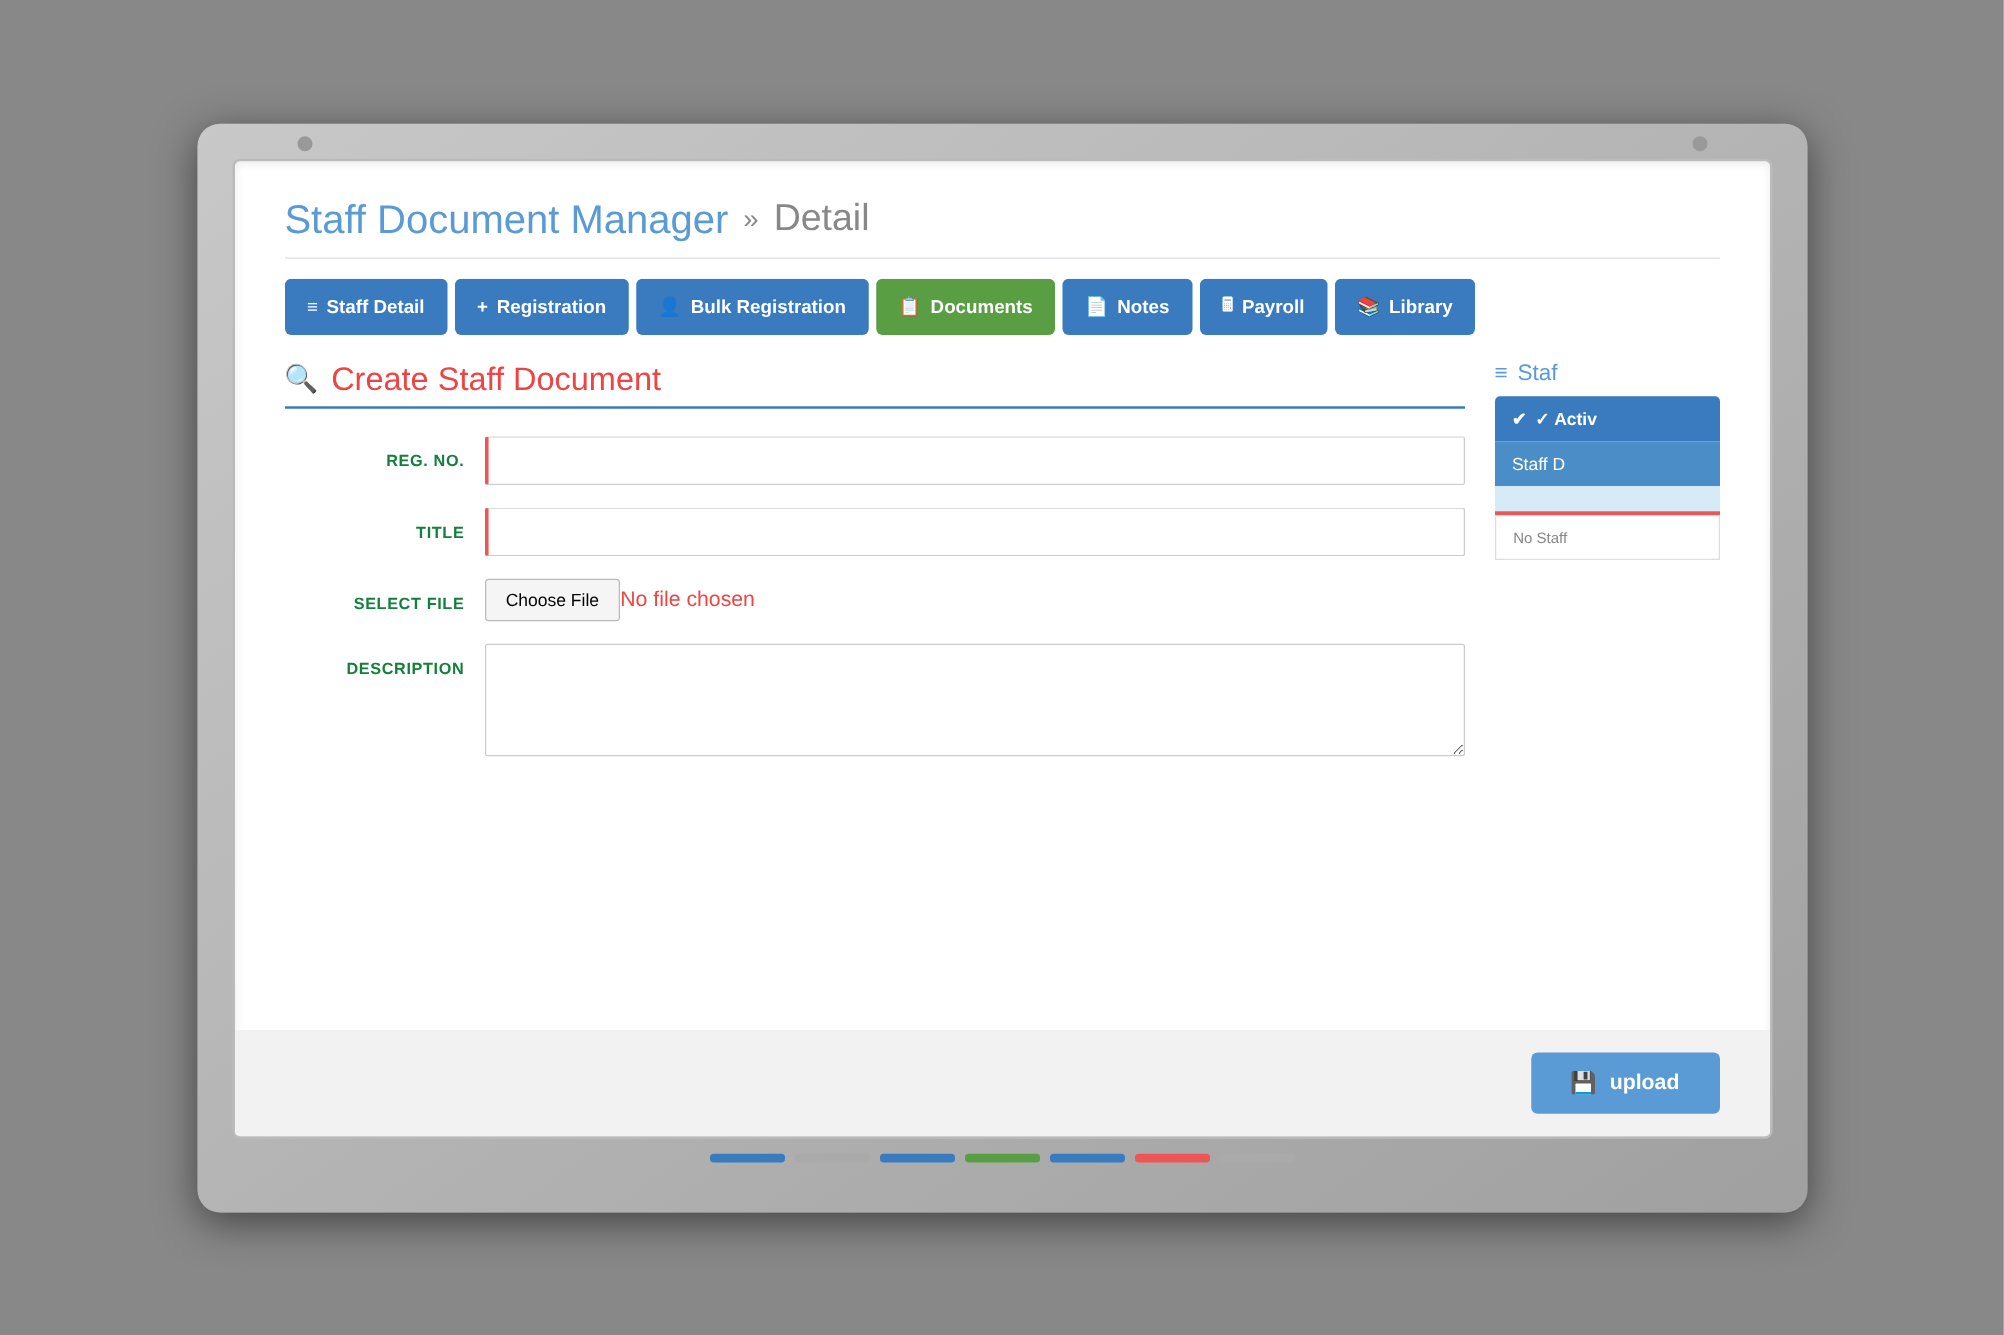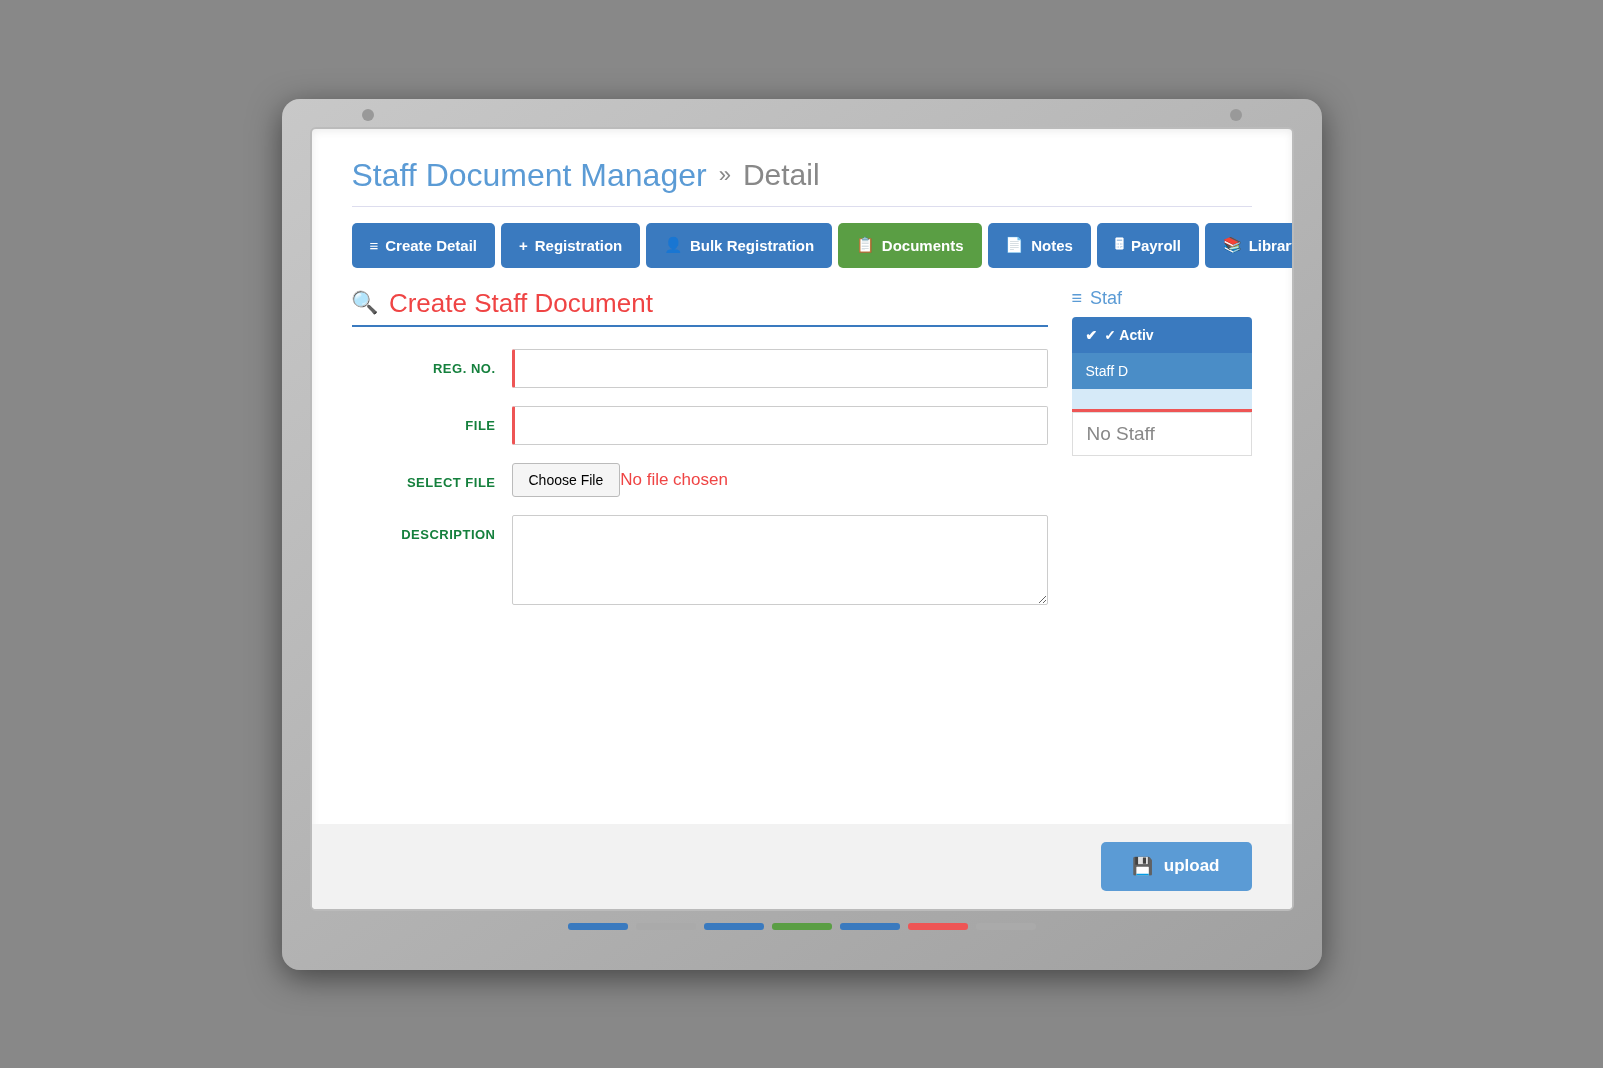--- a/index.html
+++ b/index.html
@@ -9,21 +9,21 @@
       align-items: center;
       justify-content: center;
       min-height: 100vh;
       font-family: Arial, sans-serif;
     }
     .monitor-outer {
       background: linear-gradient(145deg, #c8c8c8, #a0a0a0);
       border-radius: 18px;
       padding: 28px 28px 40px 28px;
       box-shadow: 0 8px 32px rgba(0,0,0,0.5);
-      width: 1040px;
+      width: 1288px;
       position: relative;
     }
     .monitor-screen {
       background: #fff;
       border-radius: 6px;
       overflow: hidden;
       min-height: 780px;
       position: relative;
       border: 2px solid #bbb;
       box-shadow: inset 0 2px 8px rgba(0,0,0,0.08);
@@ -229,21 +229,21 @@
       color: #5b9bd5;
       cursor: pointer;
     }
     .sidebar-red-bar {
       border-top: 3px solid #e55;
     }
     .sidebar-no-staff {
       background: #fff;
       border: 1px solid #ddd;
       padding: 10px 14px;
-      font-size: 19px;
+      font-size: 12px;
       color: #888;
     }
     .monitor-foot {
       display: flex;
       justify-content: center;
       gap: 8px;
       margin-top: 12px;
     }
     .foot-bar {
       height: 7px;
@@ -279,21 +279,21 @@
           <span>Staff Document Manager</span>
           <span class="breadcrumb-sep">»</span>
           <span class="breadcrumb-detail">Detail</span>
         </div>
         <hr class="divider">
       </div>
 
       <div class="nav-tabs">
         <button class="nav-tab blue">
           <span class="tab-icon">≡</span>
-          <span>Create Detail</span>
+          <span>Staff Detail</span>
         </button>
         <button class="nav-tab blue">
           <span class="tab-icon">+</span>
           <span>Registration</span>
         </button>
         <button class="nav-tab blue">
           <span class="tab-icon">👤</span>
           <span>Bulk Registration</span>
         </button>
         <button class="nav-tab green">
@@ -323,21 +323,21 @@
           <hr class="section-underline">
 
           <div class="form-row">
             <label class="form-label">REG. NO.</label>
             <div class="form-control-wrap">
               <input type="text" class="form-input" style="">
             </div>
           </div>
 
           <div class="form-row">
-            <label class="form-label">FILE</label>
+            <label class="form-label">TITLE</label>
             <div class="form-control-wrap">
               <input type="text" class="form-input" style="">
             </div>
           </div>
 
           <div class="form-row">
             <label class="form-label">SELECT FILE</label>
             <div class="form-control-wrap file-row">
               <button class="choose-file-btn">Choose File</button>
               <span class="no-file-text">No file chosen</span>

